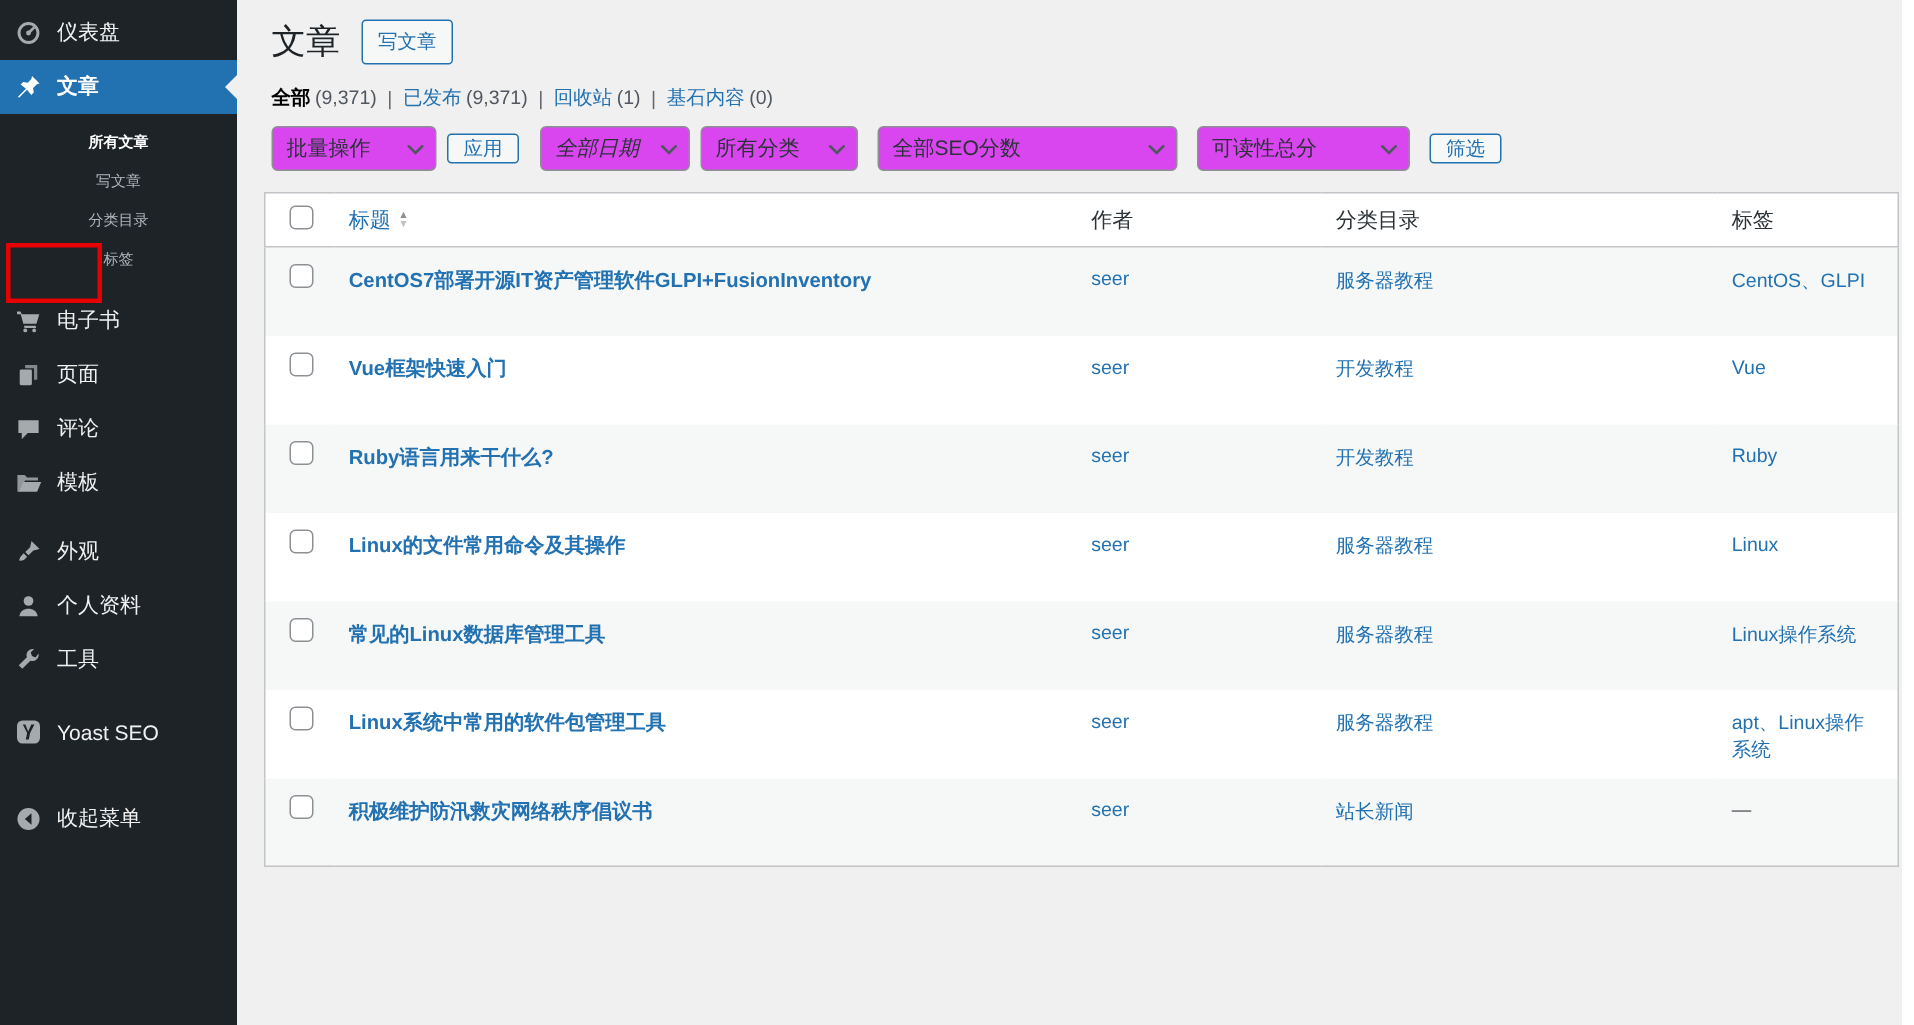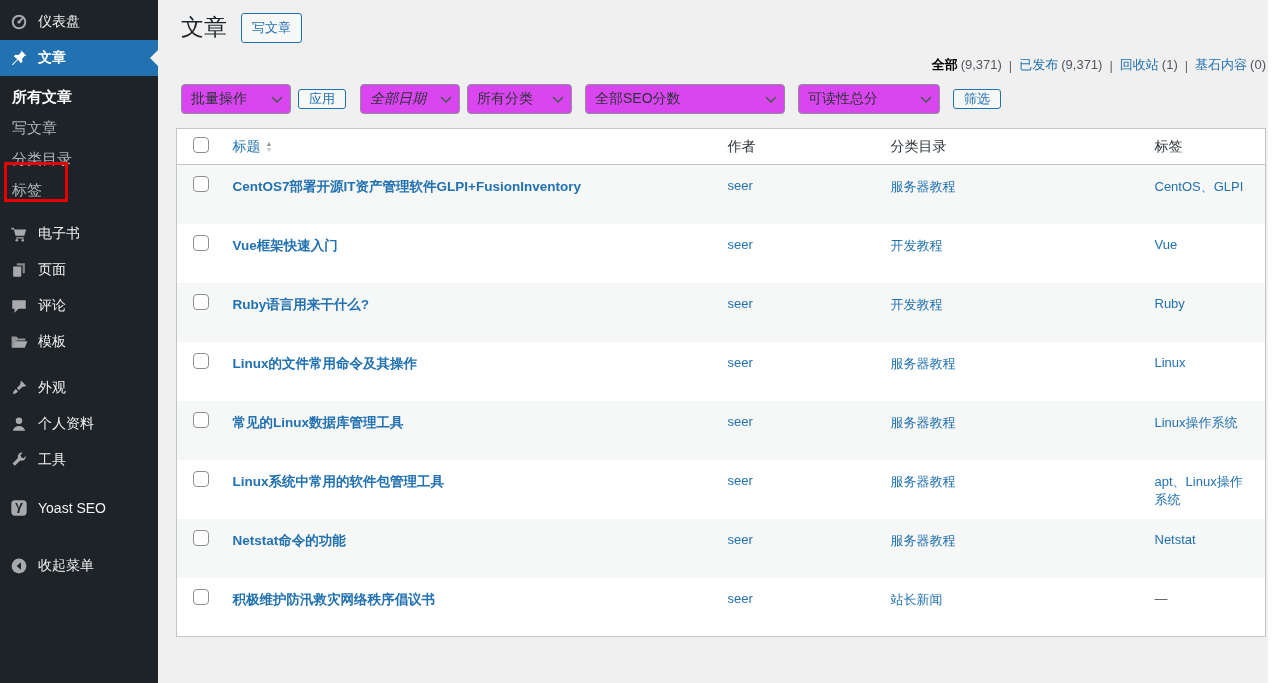--- a/index.html
+++ b/index.html
@@ -12,21 +12,21 @@
     background:#1d2327; color:#f0f0f1; font-size:14px; z-index:5; padding-top:4px; }
   .mi { position:relative; display:flex; align-items:center; gap:9px;
     padding:8px 24px 8px 9px; cursor:pointer; color:#f0f0f1; }
   .mi .ico { width:20px; height:20px; flex:0 0 20px; color:#a7aaad; display:flex;
     align-items:center; justify-content:center; }
   .mi.active { background:#2271b1; color:#fff; font-weight:700; }
   .mi.active .ico { color:#fff; }
   .mi.active::after { content:""; position:absolute; right:0; top:50%;
     transform:translateY(-50%); border:8px solid transparent; border-right-color:#f0f0f1; }
   .submenu { padding:6px 0 10px 0; }
-  .smi { padding:6px 12px; font-size:15px; color:#b0b6bb; cursor:pointer; }
+  .smi { padding:6px 12px; font-size:10px; color:#b0b6bb; cursor:pointer;text-align:center; }
   .smi.current { color:#fff; font-weight:700; }
   .gap10 { margin-top:10px; }
   .gap12 { margin-top:12px; }
   .gap22 { margin-top:22px; }
 
   
   .red-box { position:fixed; left:4px; top:162px; width:64px; height:40px;
     border:3px solid #e60000; z-index:20; pointer-events:none; }
 
   
@@ -35,21 +35,21 @@
 
   
   .content { margin-left:158px; padding:13px 10px 0 18px; }
   .title-row { display:flex; align-items:center; gap:14px; padding-left:5px; }
   h1 { font-size:23px; font-weight:400; color:#1d2327; line-height:1.3; }
   .add-new { font-size:13px; color:#2271b1; background:#f6f7f7;
     border:1px solid #2271b1; border-radius:3px; padding:5px 10px; cursor:pointer;
     font-weight:400; }
 
   .views { list-style:none; display:flex; align-items:center; margin:13px 0 0 5px;
-    font-size:13px; color:#646970;justify-content:flex-end; }
+    font-size:13px; color:#646970; }
   .views a { color:#2271b1; }
   .views .current-view { color:#000; font-weight:700; }
   .views .count { color:#50575e; font-weight:400; margin-left:3px; }
   .views .sep { margin:0 7px; color:#646970; }
 
   .filter-bar { display:flex; align-items:center; gap:7px; margin:10px 0 0 5px; }
   .sel { position:relative; display:inline-flex; align-items:center; height:30px;
     background:#d946ef; border:1px solid #8c8f94; border-radius:4px;
     padding:0 26px 0 9px; font-size:14px; color:#2c3338; cursor:pointer; }
   .sel svg { position:absolute; right:7px; top:11px; }
@@ -319,27 +319,20 @@
       </tr>
       <tr>
         <td class="check-col"><span class="cb"></span></td>
         <td><a href="#" class="row-title">Linux系统中常用的软件包管理工具</a></td>
         <td><a href="#">seer</a></td>
         <td><a href="#">服务器教程</a></td>
         <td><a href="#">apt、Linux操作系统</a></td>
       </tr>
       <tr>
         <td class="check-col"><span class="cb"></span></td>
-        <td><a href="#" class="row-title">Netstat命令的功能</a></td>
-        <td><a href="#">seer</a></td>
-        <td><a href="#">服务器教程</a></td>
-        <td><a href="#">Netstat</a></td>
-      </tr>
-      <tr>
-        <td class="check-col"><span class="cb"></span></td>
         <td><a href="#" class="row-title">积极维护防汛救灾网络秩序倡议书</a></td>
         <td><a href="#">seer</a></td>
         <td><a href="#">站长新闻</a></td>
         <td><span class="dash">—</span></td>
       </tr>
     </tbody>
   </table>
 </main>
 
 </body></html>

